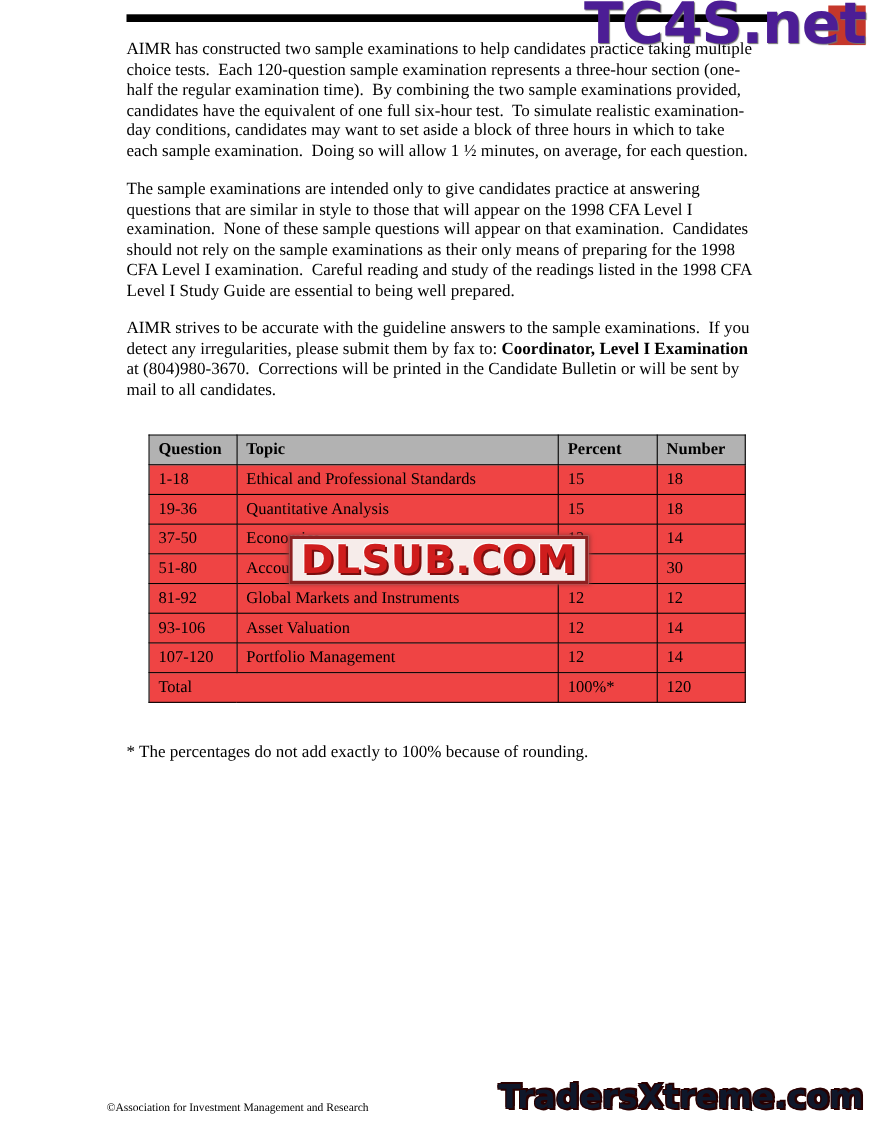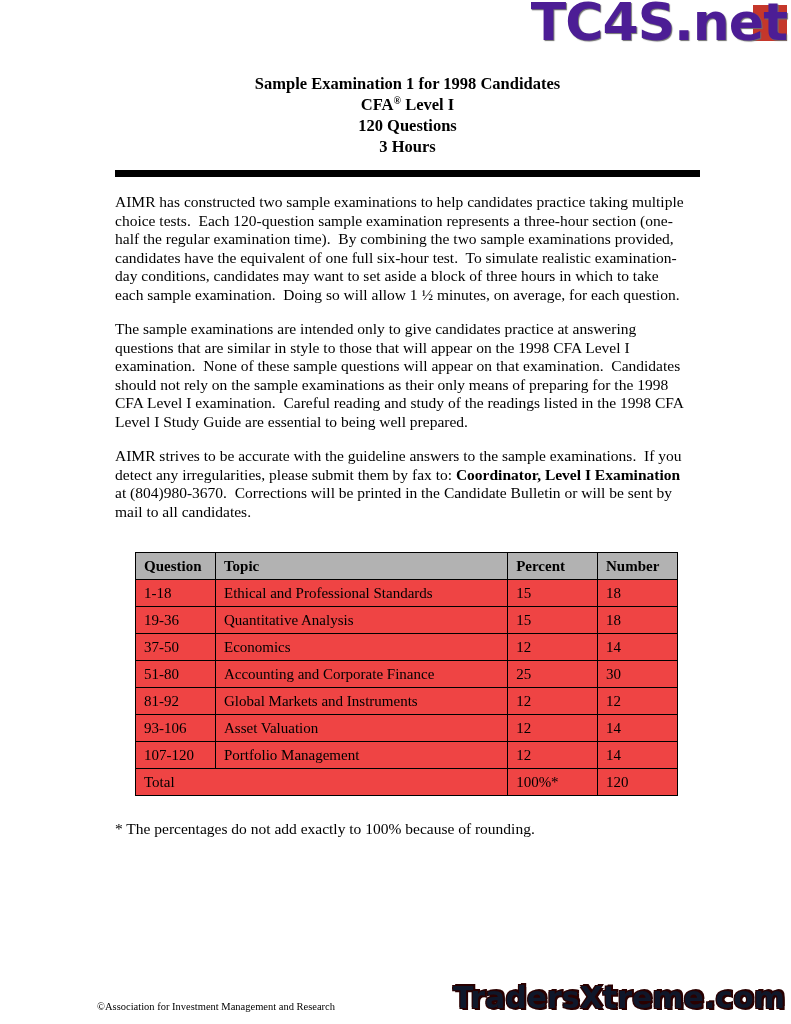--- a/index.html
+++ b/index.html
@@ -88,21 +88,21 @@
   }
   table.exam .head td {
     background: #b2b2b2;
     font-weight: bold;
   }
   .col-q { width: 80px; }
   .col-t { width: 293px; }
   .col-p { width: 90px; }
   .col-n { width: 80px; }
   .footnote {
-    margin-top: 24px;
+    margin-top: 36px;
     font-size: 15.5px;
   }
   
   .dlsub {
     position: absolute;
     left: 263px;
     top: 487px;
     width: 266px;
     height: 38px;
     z-index: 6;
@@ -155,26 +155,20 @@
 
 <div class="page">
 
   <div class="tc4s-wrap">
     <div class="tc4s-red"></div>
     <div class="tc4s-text">TC4S.net</div>
   </div>
 
   <div class="content">
 
-    <div class="title-block">
-      <div>Sample Examination 1 for 1998 Candidates</div>
-      <div><span>CFA</span><sup>®</sup><span> Level I</span></div>
-      <div>120 Questions</div>
-      <div>3 Hours</div>
-    </div>
 
     <div class="rule"></div>
 
     <div class="para">AIMR has constructed two sample examinations to help candidates practice taking multiple choice tests.  Each 120-question sample examination represents a three-hour section (one-half the regular examination time).  By combining the two sample examinations provided, candidates have the equivalent of one full six-hour test.  To simulate realistic examination-day conditions, candidates may want to set aside a block of three hours in which to take each sample examination.  Doing so will allow 1 ½ minutes, on average, for each question.</div>
 
     <div class="para"><span>The sample examinations are intended only to give candidates practice at answering questions that are similar in style to those that will appear on the 1998 CFA Level I examination.  None of these sample questions will appear on that examination.  Candidates should not rely on the sample examinations as their only means of preparing for the 1998 CFA Level I examination.  Careful reading and study of the readings listed in the </span><span class="italic">1998 CFA Level I Study Guide</span><span> are essential to being well prepared.</span></div>
 
     <div class="para"><span>AIMR strives to be accurate with the guideline answers to the sample examinations.  If you detect any irregularities, please submit them by fax to: </span><span class="bold">Coordinator, Level I Examination</span><span> at (804)980-3670.  Corrections will be printed in the </span><span class="italic">Candidate Bulletin</span><span> or will be sent by mail to all candidates.</span></div>
 
     <table class="exam">
@@ -238,20 +232,21 @@
           <td>100%*</td>
           <td>120</td>
         </tr>
       </tbody>
     </table>
 
     <div class="footnote">* The percentages do not add exactly to 100% because of rounding.</div>
 
   </div>
 
+  <div class="dlsub">DLSUB.COM</div>
 
   <div class="footer">
     <span class="copyright">©Association for Investment Management and Research</span>
     <span class="pagenum">1</span>
   </div>
 
   <div class="traders">TradersXtreme.com</div>
 
 </div>
 

